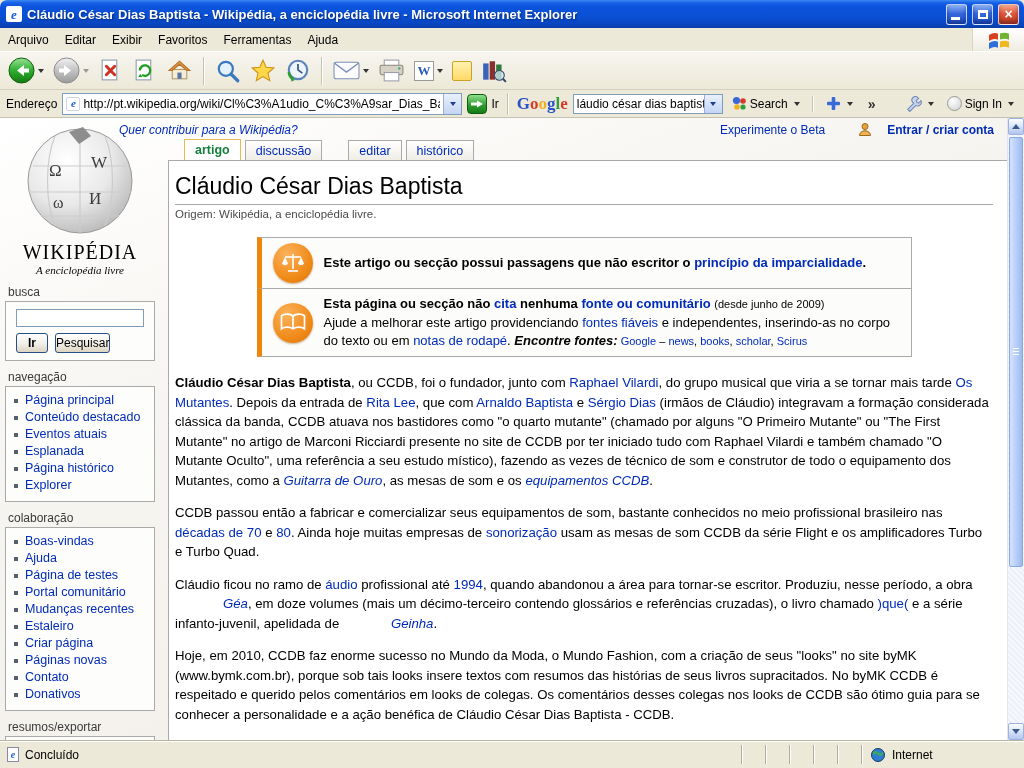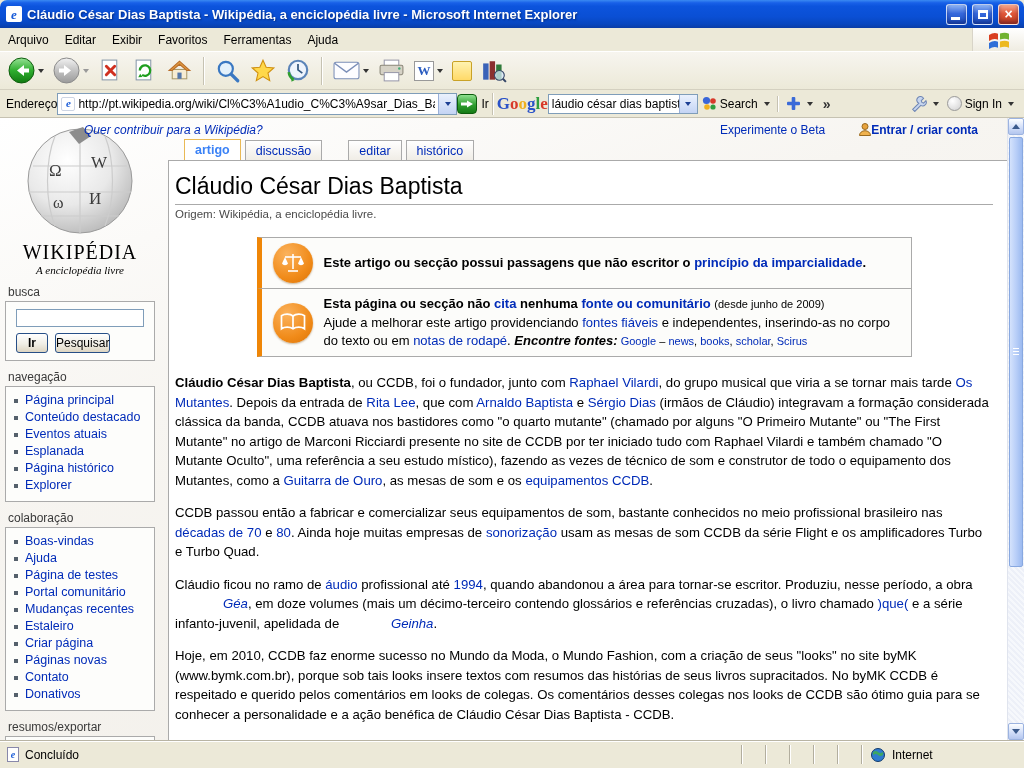--- a/index.html
+++ b/index.html
@@ -31,21 +31,21 @@
     background:linear-gradient(180deg,#ffffff,#efece1);border-left:1px solid #d8d4c8;}
 
   
   .toolbar{height:38px;flex:0 0 38px;display:flex;align-items:center;gap:1px;padding:2px 4px;
     background:linear-gradient(180deg,#f7f5ef,#ece9d8);border-bottom:1px solid #d4d0c0;}
   .tbtn{height:32px;display:flex;align-items:center;padding:0 4px;border-radius:3px;}
   .tsep{width:2px;height:28px;border-left:1px solid #c6c2b2;border-right:1px solid #fff;margin:0 5px;}
   .caret{width:0;height:0;border-left:3px solid transparent;border-right:3px solid transparent;border-top:4px solid #333;margin-left:3px;}
 
   
-  .addressrow{height:28px;flex:0 0 28px;display:flex;align-items:center;padding:0 6px;
+  .addressrow{height:28px;flex:0 0 28px;display:flex;align-items:center;gap:5px;padding:0 6px;
     background:#ece9d8;border-bottom:1px solid #c6c2b2;font-size:12px;}
   .addr-label{color:#000;}
   .addr-box{display:flex;align-items:center;height:22px;width:400px;background:#fff;border:1px solid #7f9db9;padding-left:3px;gap:3px;}
   .addr-box input{flex:1;border:none;outline:none;font-size:12px;font-family:"Liberation Sans",sans-serif;padding:0;min-width:0;background:transparent;}
   .combo-btn{width:18px;height:20px;flex:0 0 18px;display:flex;align-items:center;justify-content:center;
     background:linear-gradient(180deg,#eaf1fd,#c4d4f4);border-left:1px solid #9ab0d8;}
   .combo-btn .caret{border-top-color:#1c3f94;margin:0;}
   .go-btn{display:flex;align-items:center;gap:4px;font-size:12px;}
   .go-sq{width:20px;height:20px;border-radius:4px;border:1px solid #0c5c0c;display:flex;align-items:center;justify-content:center;
     background:linear-gradient(180deg,#8fe08f,#2f9e2f 55%,#157a15);}
@@ -56,25 +56,25 @@
   .gbtn{display:flex;align-items:center;gap:3px;padding:0 4px;font-size:12px;color:#000;}
   .signin-circle{width:15px;height:15px;border-radius:50%;border:1px solid #9a9a9a;
     background:radial-gradient(circle at 35% 30%,#ffffff,#cfcfcf);}
   .overflow-ch{font-size:14px;font-weight:bold;color:#333;padding:0 6px;}
 
   
   .viewport{flex:1;display:flex;min-height:0;background:#fff;}
   .page{flex:1;position:relative;overflow:hidden;min-width:0;
     background:linear-gradient(160deg,#ffffff 0%,#f7f5f1 35%,#f1eee8 100%);}
 
-  .mono-top{position:absolute;top:0;left:0;right:17px;height:21px;display:flex;align-items:center;
-    padding:2px 12px 0 84px;font-size:12px;z-index:3;}
+  .mono-top{position:absolute;top:0;left:0;right:1px;height:21px;display:flex;align-items:center;
+    padding:2px 12px 0 119px;font-size:12px;z-index:3;}
   .contribute{font-style:italic;color:#002bb8;}
   .beta{margin-left:auto;color:#002bb8;}
-  .login{margin-left:34px;display:flex;align-items:center;gap:0;color:#002bb8;font-weight:bold;}
+  .login{margin-left:34px;display:flex;align-items:center;gap:16px;color:#002bb8;font-weight:bold;}
 
   
   .sidebar{position:absolute;top:4px;left:0;width:162px;padding:2px 7px 0 5px;z-index:2;font-size:12.5px;}
   .logo-wrap{text-align:center;}
   .wordmark{font-family:"Liberation Serif",serif;font-size:20px;letter-spacing:1px;color:#000;margin-top:2px;font-variant:small-caps;}
   .tagline{font-family:"Liberation Serif",serif;font-style:italic;font-size:11px;color:#000;}
   .side-heading{font-size:12px;color:#3a3a3a;padding:9px 0 2px 3px;}
   .pbox{background:#fdfdfb;border:1px solid #aaa;padding:5px 4px 7px 4px;}
   .pbox.search{text-align:center;}
   .pbox.search input{width:128px;height:18px;border:1px solid #7f9db9;font-size:12px;margin:2px 0 6px;padding:0 2px;}
@@ -85,21 +85,21 @@
   .pbox ul{margin:0;padding:0;list-style:none;}
   .pbox li{position:relative;padding-left:15px;line-height:17px;}
   .pbox li::before{content:"";position:absolute;left:4px;top:7px;width:4px;height:4px;background:#55606b;}
   .pbox li a{color:#002bb8;text-decoration:none;cursor:pointer;}
 
   
   .main{margin-left:168px;padding-top:21px;position:relative;z-index:1;}
   .tabs{display:flex;align-items:flex-end;height:21px;padding-left:16px;gap:4px;position:relative;z-index:2;}
   .tab{height:20px;display:flex;align-items:center;padding:0 10px;font-size:12.5px;color:#002bb8;
     background:linear-gradient(180deg,#ffffff,#f0ede6);border:1px solid #aaa;border-bottom:none;cursor:pointer;}
-  .tab.active{background:#fff;border-color:#e9b955;color:#3b82f6;font-weight:bold;height:21px;}
+  .tab.active{background:#fff;border-color:#e9b955;color:#15803d;font-weight:bold;height:21px;}
   .tab.gap{margin-left:22px;}
   .content{background:#fff;border:1px solid #aaa;border-right:none;min-height:582px;
     padding:2px 14px 20px 6px;position:relative;z-index:1;}
 
   h1.art-title{font-size:23px;font-weight:normal;margin:10px 0 0;padding-bottom:4px;border-bottom:1px solid #aaa;color:#000;}
   .sitesub{font-size:11.5px;color:#4a4a4a;margin:3px 0 17px;}
 
   .warnbox{width:655px;margin:0 auto;display:flex;align-items:center;background:#fcfcfa;
     border:1px solid #aaa;border-left:5px solid #ef8607;padding:5px 10px 5px 0;}
   .warnbox + .warnbox{margin-top:-1px;}
@@ -110,21 +110,21 @@
   .w-line{margin:1px 0;}
 
   .paras{margin-top:16px;}
   p.art{font-size:13.2px;line-height:19.5px;margin:0 0 13px;color:#000;}
 
   .run{white-space:pre-wrap;}
   a.run{text-decoration:none;cursor:pointer;color:#002bb8;}
   .r-b{font-weight:bold;}
   .r-bl{font-weight:bold;color:#002bb8;}
   .r-r,.r-ri{color:#cc2200;}
-  .r-v,.r-vi{color:#5a3696;}
+  .r-v,.r-vi{color:#5a3696;font-style:italic;}
   .r-ri,.r-vi{font-style:italic;margin-left:48px;}
   .r-bi{font-weight:bold;font-style:italic;}
   .r-sm{font-size:11px;font-weight:normal;}
   .r-sl{font-size:11px;color:#002bb8;}
 
   
   .vscroll{width:17px;flex:0 0 17px;display:flex;flex-direction:column;background:#f2f4fa;border-left:1px solid #e0e4ee;}
   .sarrow{height:17px;flex:0 0 17px;display:flex;align-items:center;justify-content:center;border:1px solid #9cb3e0;border-radius:2px;
     background:linear-gradient(180deg,#fdfeff,#cfdcf8 60%,#b4c6ee);}
   .tri-up{width:0;height:0;border-left:4px solid transparent;border-right:4px solid transparent;border-bottom:5px solid #3b5a8c;}

